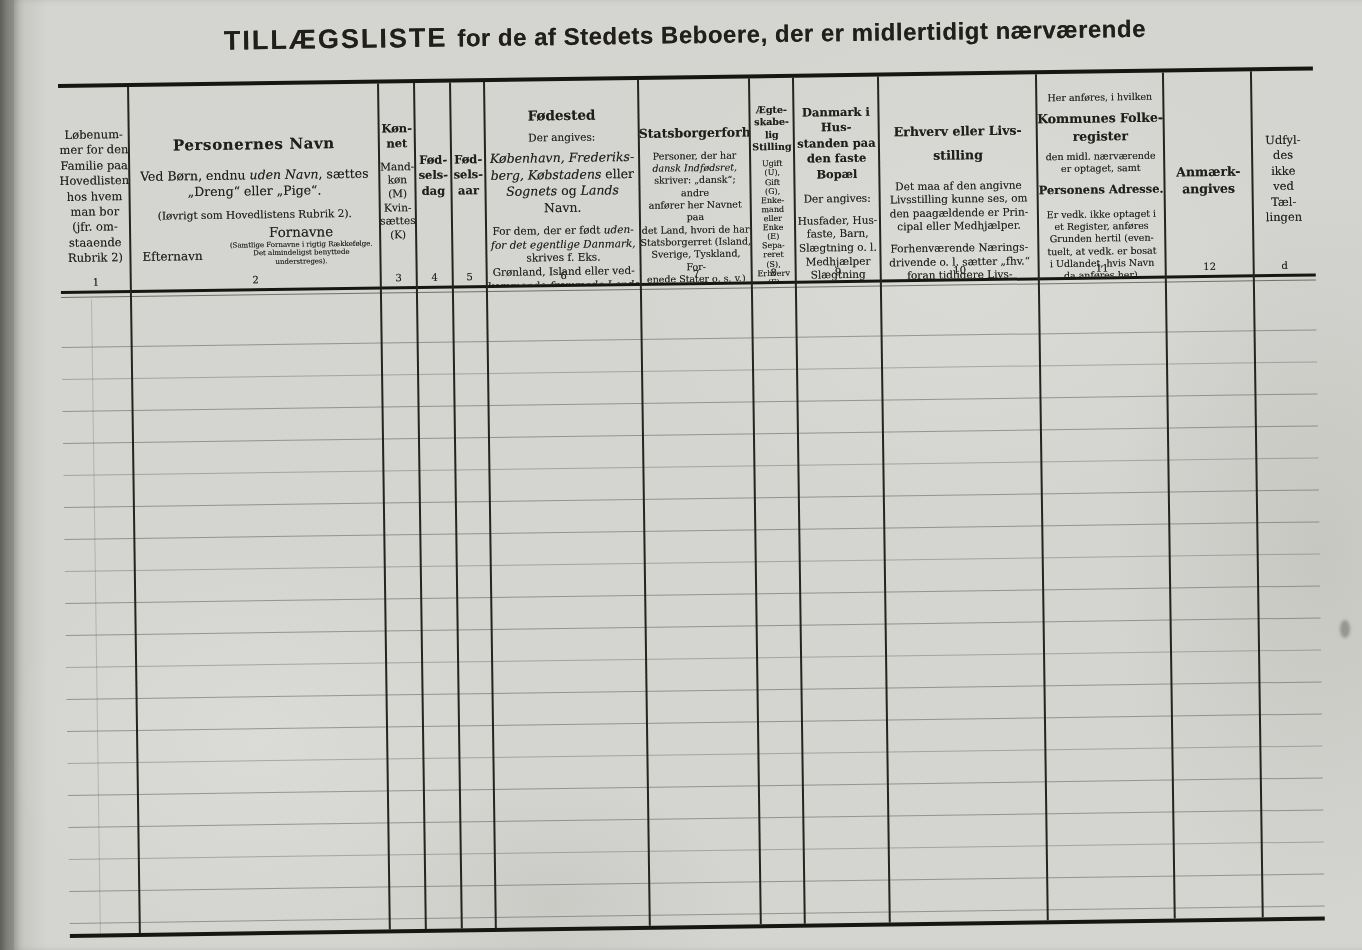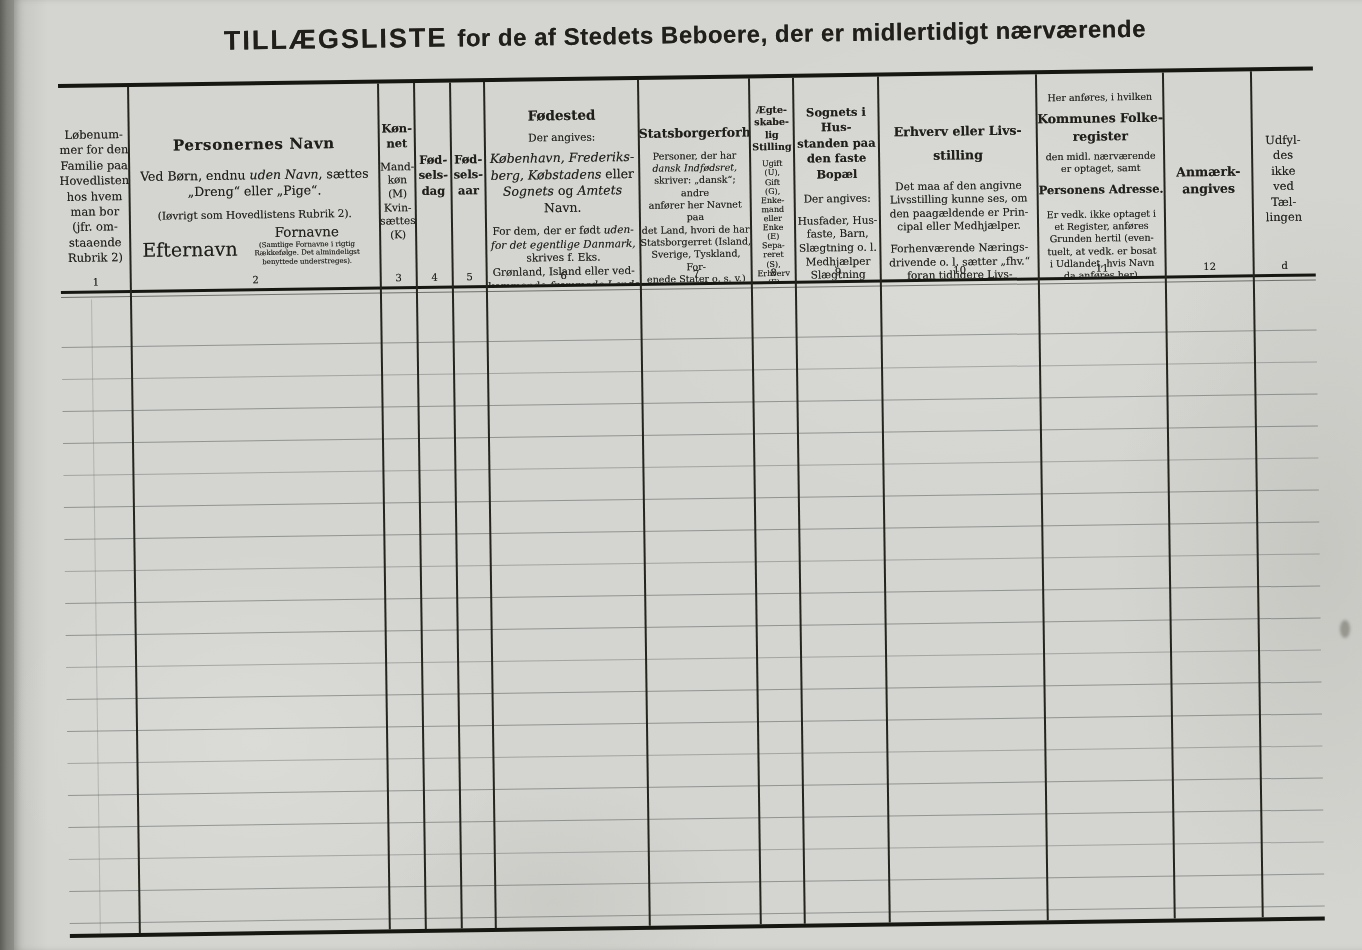--- a/index.html
+++ b/index.html
@@ -64,21 +64,21 @@
   .g4{margin-top:4px;}.g6{margin-top:6px;}.g8{margin-top:8px;}.g10{margin-top:10px;}
   .g12{margin-top:12px;}.g18{margin-top:18px;}.g26{margin-top:26px;}
   .g28{margin-top:28px;}.g38{margin-top:38px;}.g40{margin-top:40px;}.g44{margin-top:44px;}
   .g46{margin-top:46px;}.g50{margin-top:50px;}.g62{margin-top:62px;}.g70{margin-top:70px;}
   .g92{margin-top:92px;}
   .colnum{position:absolute;bottom:3px;left:0;width:100%;text-align:center;font-size:10px;}
   .names-row{
     position:absolute;left:12px;right:4px;bottom:22px;
     display:flex;justify-content:space-between;align-items:flex-start;text-align:center;
   }
-  .names-row .surname{font-size:19px;margin-top:13px;}
+  .names-row .surname{font-size:12px;margin-top:24px;}
   .names-row .fncol{width:150px;}
   .names-row .fn{font-size:13.5px;}
   .names-row .note{font-size:7px;line-height:1.2;margin-top:1px;}
   .hsep{height:9px;position:relative;}
   .hsep::before{content:"";position:absolute;top:0;left:0;right:0;height:3px;background:#171712;}
   .hsep::after{content:"";position:absolute;bottom:2px;left:0;right:0;height:1px;background:rgba(30,30,25,.55);}
   .tbody{position:relative;height:634px;}
   .vline{position:absolute;top:0;bottom:0;width:1.6px;background:#25251e;}
   .rline{position:absolute;left:0;right:0;height:1px;background:rgba(90,96,94,.55);}
   .rline.alt{background:rgba(90,96,94,.4);}
@@ -165,21 +165,21 @@
         <div class="hcell" style="width: 154px;">
           <div class="blk sz13 bd g26">
             <div class="ln">Fødested</div>
           </div>
           <div class="blk sz10 g6">
             <div class="ln">Der angives:</div>
           </div>
           <div class="blk sz12 g6">
             <div class="ln"><span class="it ">København, Frederiks-</span></div>
             <div class="ln"><span class="it ">berg, Købstadens</span><span class=""> eller</span></div>
-            <div class="ln"><span class="it ">Sognets</span><span class=""> og </span><span class="it ">Amtets</span><span class=""> Navn.</span></div>
+            <div class="ln"><span class="it ">Sognets</span><span class=""> og </span><span class="it ">Lands</span><span class=""> Navn.</span></div>
           </div>
           <div class="blk sz10 g8">
             <div class="ln"><span class="">For dem, der er født </span><span class="it ">uden-</span></div>
             <div class="ln"><span class="it ">for det egentlige Danmark,</span></div>
             <div class="ln">skrives f. Eks.</div>
             <div class="ln">Grønland, Island eller ved-</div>
             <div class="ln"><span class="">kommende </span><span class="it ">fremmede Lands</span></div>
           </div>
           <div class="colnum">6</div>
         </div>
@@ -219,21 +219,21 @@
             <div class="ln">Sepa-</div>
             <div class="ln">reret</div>
             <div class="ln">(S),</div>
             <div class="ln">Erhverv</div>
             <div class="ln">(F)</div>
           </div>
           <div class="colnum">8</div>
         </div>
         <div class="hcell" style="width: 85px;">
           <div class="blk sz11 bd g28">
-            <div class="ln">Sognets i Hus-</div>
+            <div class="ln">Danmark i Hus-</div>
             <div class="ln">standen paa</div>
             <div class="ln"><span class="">den </span><span class="un ">faste</span></div>
             <div class="ln">Bopæl</div>
           </div>
           <div class="blk sz10 g10">
             <div class="ln">Der angives:</div>
           </div>
           <div class="blk sz10 g8">
             <div class="ln">Husfader, Hus-</div>
             <div class="ln">faste, Barn,</div>

